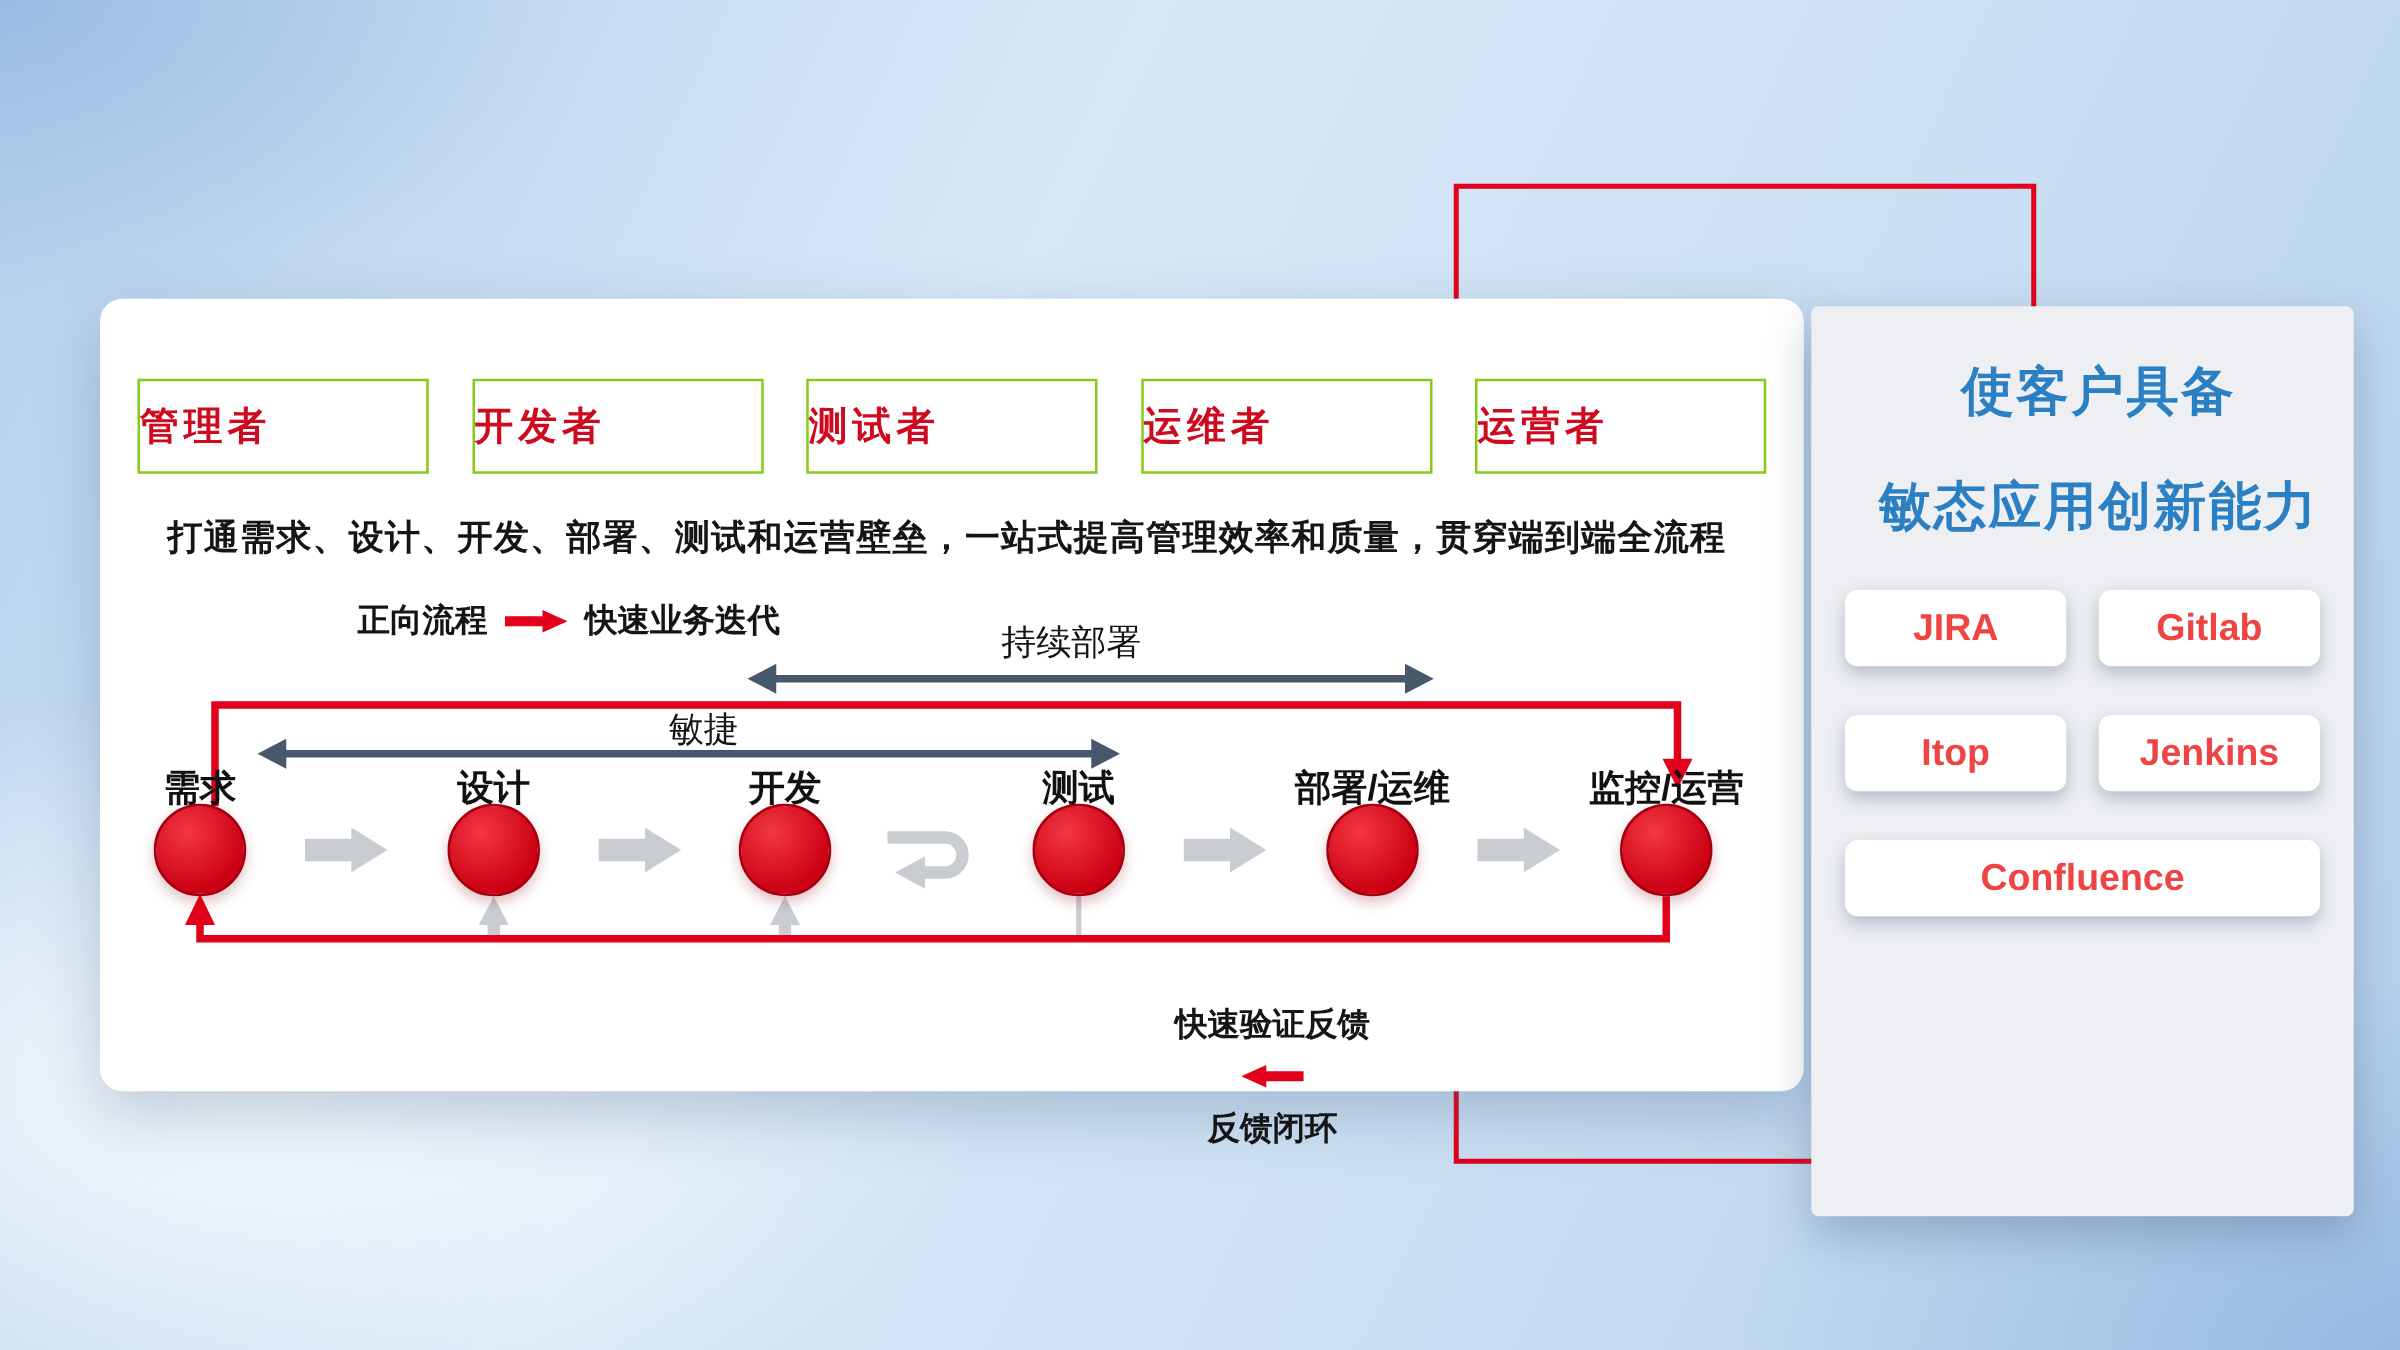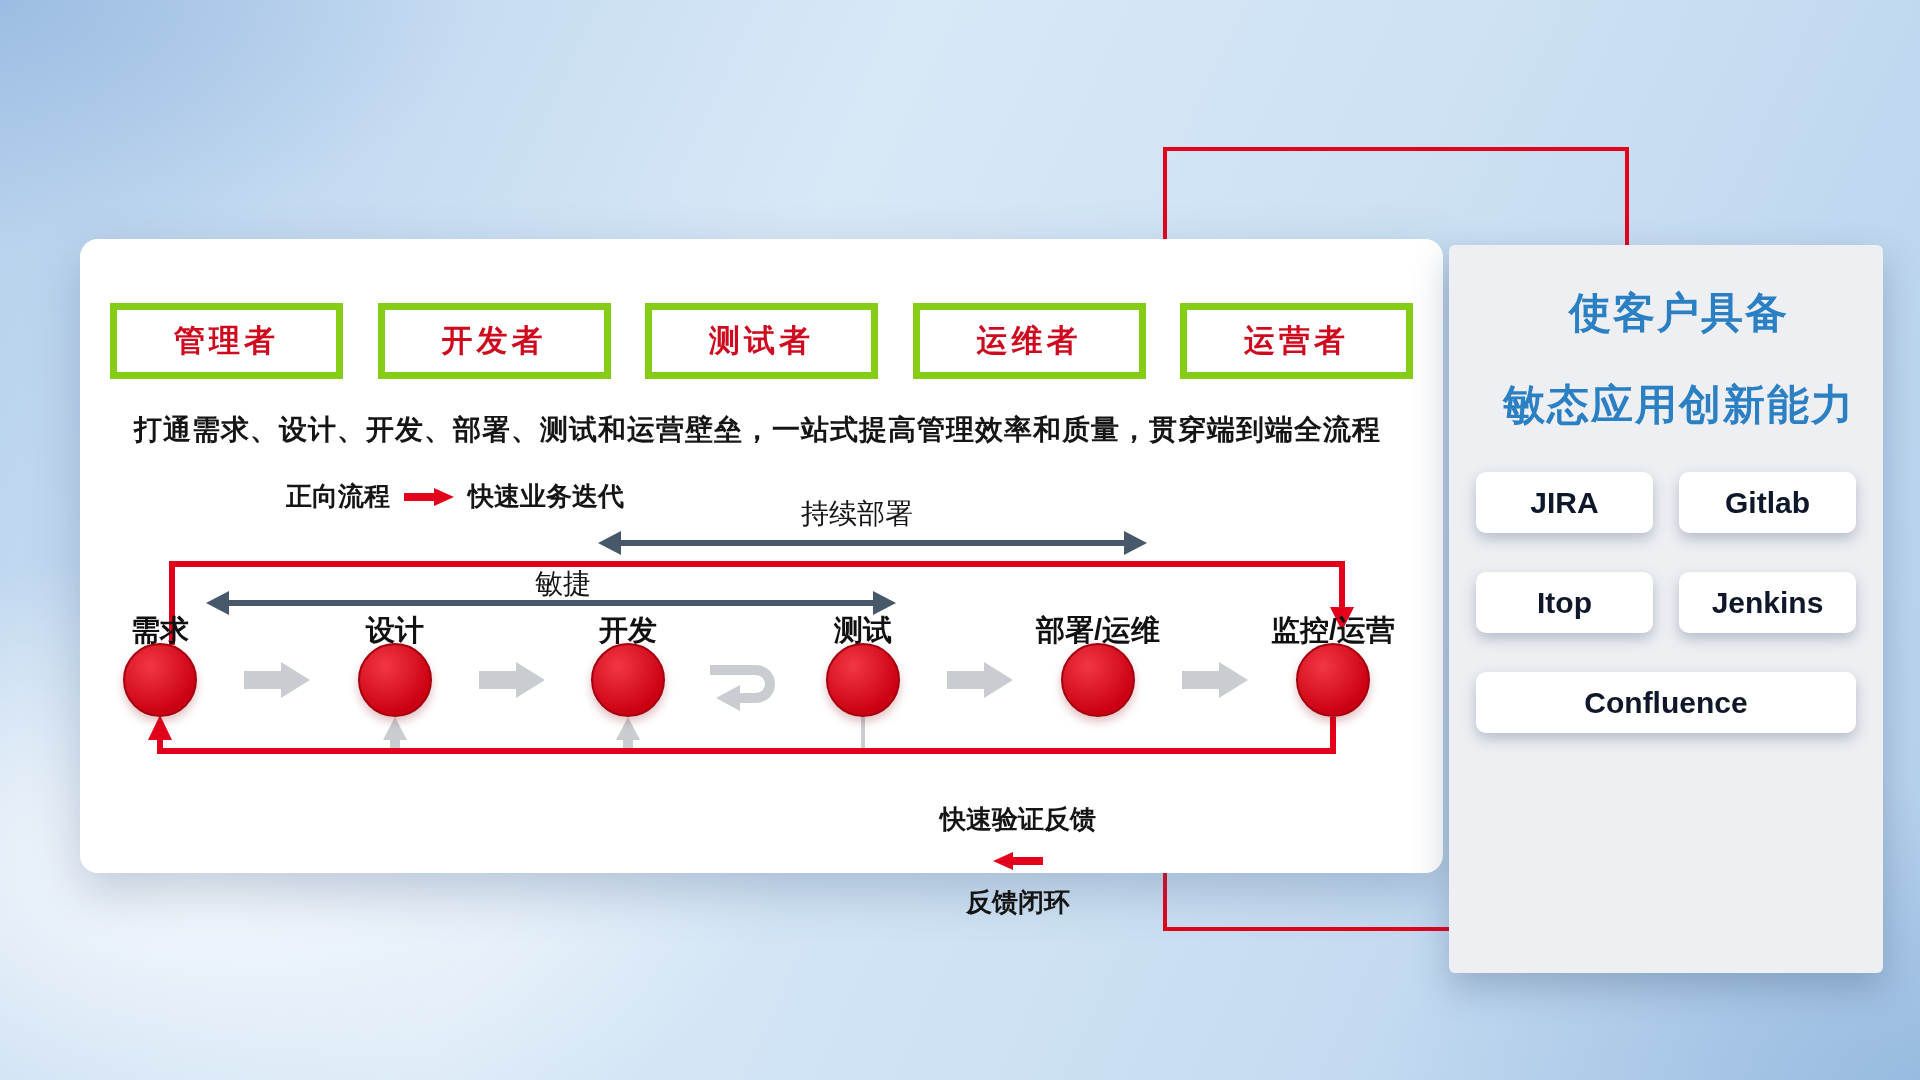--- a/index.html
+++ b/index.html
@@ -12,22 +12,22 @@
       radial-gradient(800px 420px at 0% 0%, rgba(125,165,215,.45), rgba(125,165,215,0) 60%),
       radial-gradient(900px 500px at 100% 100%, rgba(130,170,215,.55), rgba(130,170,215,0) 60%),
       linear-gradient(115deg,#b5d0ec 0%,#d8e8f7 38%,#cde1f3 62%,#b3cfec 100%);
   }
   .red-frame { position:absolute; left:1163px; top:147px; width:466px; height:784px; border:4px solid #e2001a; }
 
   .card { position:absolute; left:80px; top:239px; width:1363px; height:634px; background:#fff;
           border-radius:18px; box-shadow:0 18px 50px rgba(70,95,135,.30); }
 
   .roles { position:absolute; top:64px; left:30px; width:1303px; display:flex; justify-content:space-between; }
-  .role-box { width:233px; height:76px; border:7px solid #84cc16; background:#fff; display:flex;
-              align-items:center; justify-content:center; font-size:31px; font-weight:bold;
+  .role-box { width:233px; height:76px; border:2px solid #84cc16; background:#fff; display:flex;
+              align-items:center; font-size:31px; font-weight:bold;
               color:#cf0a1e; letter-spacing:4px; }
 
   .subtitle { position:absolute; top:172px; left:54px; font-size:28px; font-weight:bold; color:#151515; letter-spacing:1px; }
 
   .legend { display:flex; align-items:center; gap:14px; font-size:26px; font-weight:bold; color:#151515; position:absolute; }
   .legend.forward { top:240px; left:206px; }
   .legend.feedback { top:563px; left:860px;flex-direction:column; }
 
   .span-label { position:absolute; transform:translateX(-50%); font-size:28px; font-weight:normal; color:#151515; white-space:nowrap; }
   #cd-label { left:777px; top:256px; }
@@ -42,21 +42,21 @@
 
   .panel { position:absolute; left:1449px; top:245px; width:434px; height:728px; background:#edeff2;
            border-radius:6px; box-shadow:0 14px 36px rgba(60,80,115,.32);padding-left:13px; }
   .panel-title { position:absolute; width:100%; text-align:center; font-size:42px; font-weight:bold;
                  color:#2b7fc3; letter-spacing:2px; }
   #panel-title1 { top:40px; }
   #panel-title2 { top:132px; }
   .tools { position:absolute; top:227px; left:27px; right:27px; display:grid;
            grid-template-columns:1fr 1fr; column-gap:26px; row-gap:39px; }
   .tool-chip { height:61px; background:#fff; border-radius:10px; display:flex; align-items:center;
-               justify-content:center; font-size:30px; font-weight:bold; color:#0f172a;
+               justify-content:center; font-size:30px; font-weight:bold; color:#ef4444;
                box-shadow:0 6px 14px rgba(80,95,125,.35); }
   .tool-chip.wide { grid-column:1 / -1; }
 </style>
 </head>
 <body>
 
 <div class="red-frame"></div>
 
 <div class="card">
 

